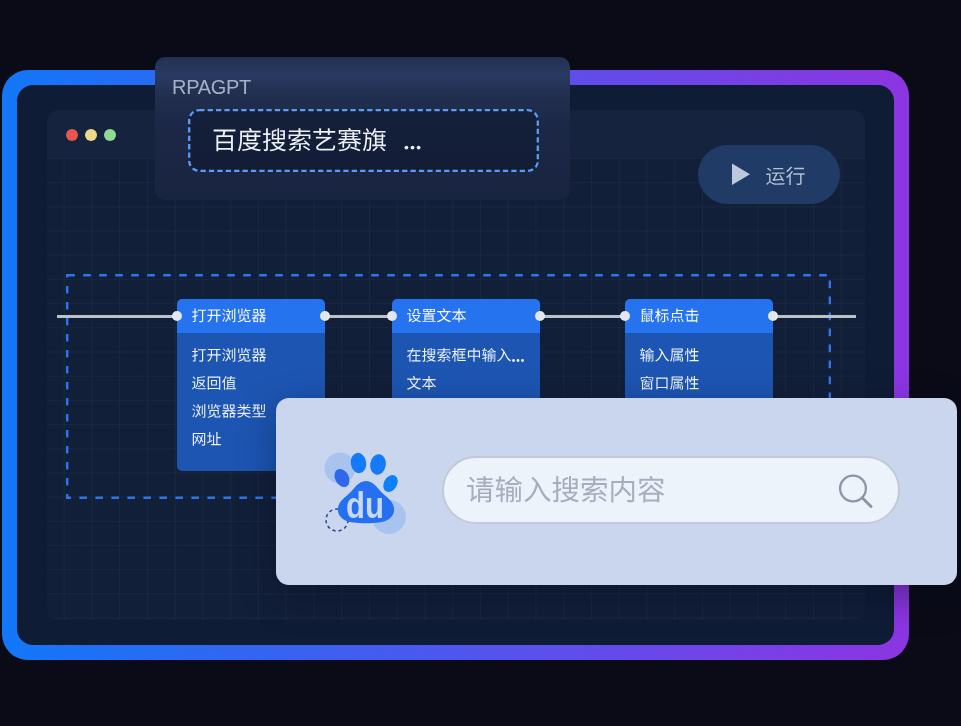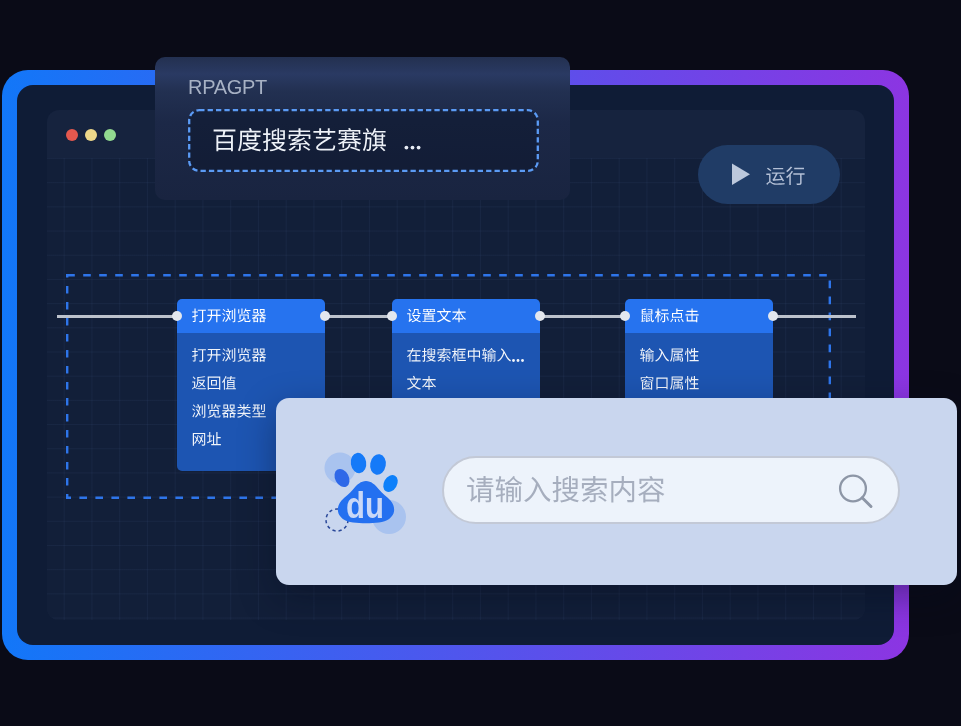--- a/index.html
+++ b/index.html
@@ -23,21 +23,21 @@
 <div class="abs" style="left:66px;top:129px;width:12px;height:12px;border-radius:50%;background:#e4584e;"></div>
 <div class="abs" style="left:85px;top:129px;width:12px;height:12px;border-radius:50%;background:#edd88a;"></div>
 <div class="abs" style="left:104px;top:129px;width:12px;height:12px;border-radius:50%;background:#92da90;"></div>
 
 <div class="abs" style="left:698px;top:145px;width:142px;height:59px;border-radius:29.5px;background:#203c66;"></div>
 <svg class="abs" style="left:732px;top:163px" width="19" height="23" viewBox="0 0 19 23">
     <polygon points="0,0.5 18,11.2 0,22" fill="#bcc8dc"></polygon>
   </svg>
 
 <div class="abs" style="left:155px;top:57px;width:415px;height:143px;border-radius:10px;background:linear-gradient(180deg,#233050 0%,#2a3a63 12%,#223051 24%,#1c2847 46%,#192440 100%);"></div>
-<div class="abs" style="left:188px;top:76px;font-size:20px;font-weight:400;letter-spacing:-.3px;color:#a7b1c4;line-height:22px;">RPAGPT</div>
+<div class="abs" style="left:172px;top:76px;font-size:20px;font-weight:400;letter-spacing:-.3px;color:#a7b1c4;line-height:22px;">RPAGPT</div>
 <div class="abs" style="left:189px;top:110px;width:349px;height:61px;border-radius:10px;background:rgba(10,21,41,.45);"></div>
 <svg class="abs" style="left:187px;top:108px" width="353" height="65" viewBox="0 0 353 65">
     <rect x="2.2" y="2.2" width="348.6" height="60.6" rx="10" fill="none" stroke="#5b9bf5" stroke-width="2.3" stroke-dasharray="5.3 3.1"></rect>
   </svg>
 
 <svg class="abs" style="left:65px;top:273px" width="767" height="227" viewBox="0 0 767 227">
     <rect x="2.2" y="2.2" width="762.6" height="222.6" fill="none" stroke="#2e75ea" stroke-width="2.4" stroke-dasharray="7.6 8.4"></rect>
   </svg>
 
 <div class="abs" style="left:57px;top:315.2px;width:799px;height:2.5px;background:#bcc2cc;"></div>

